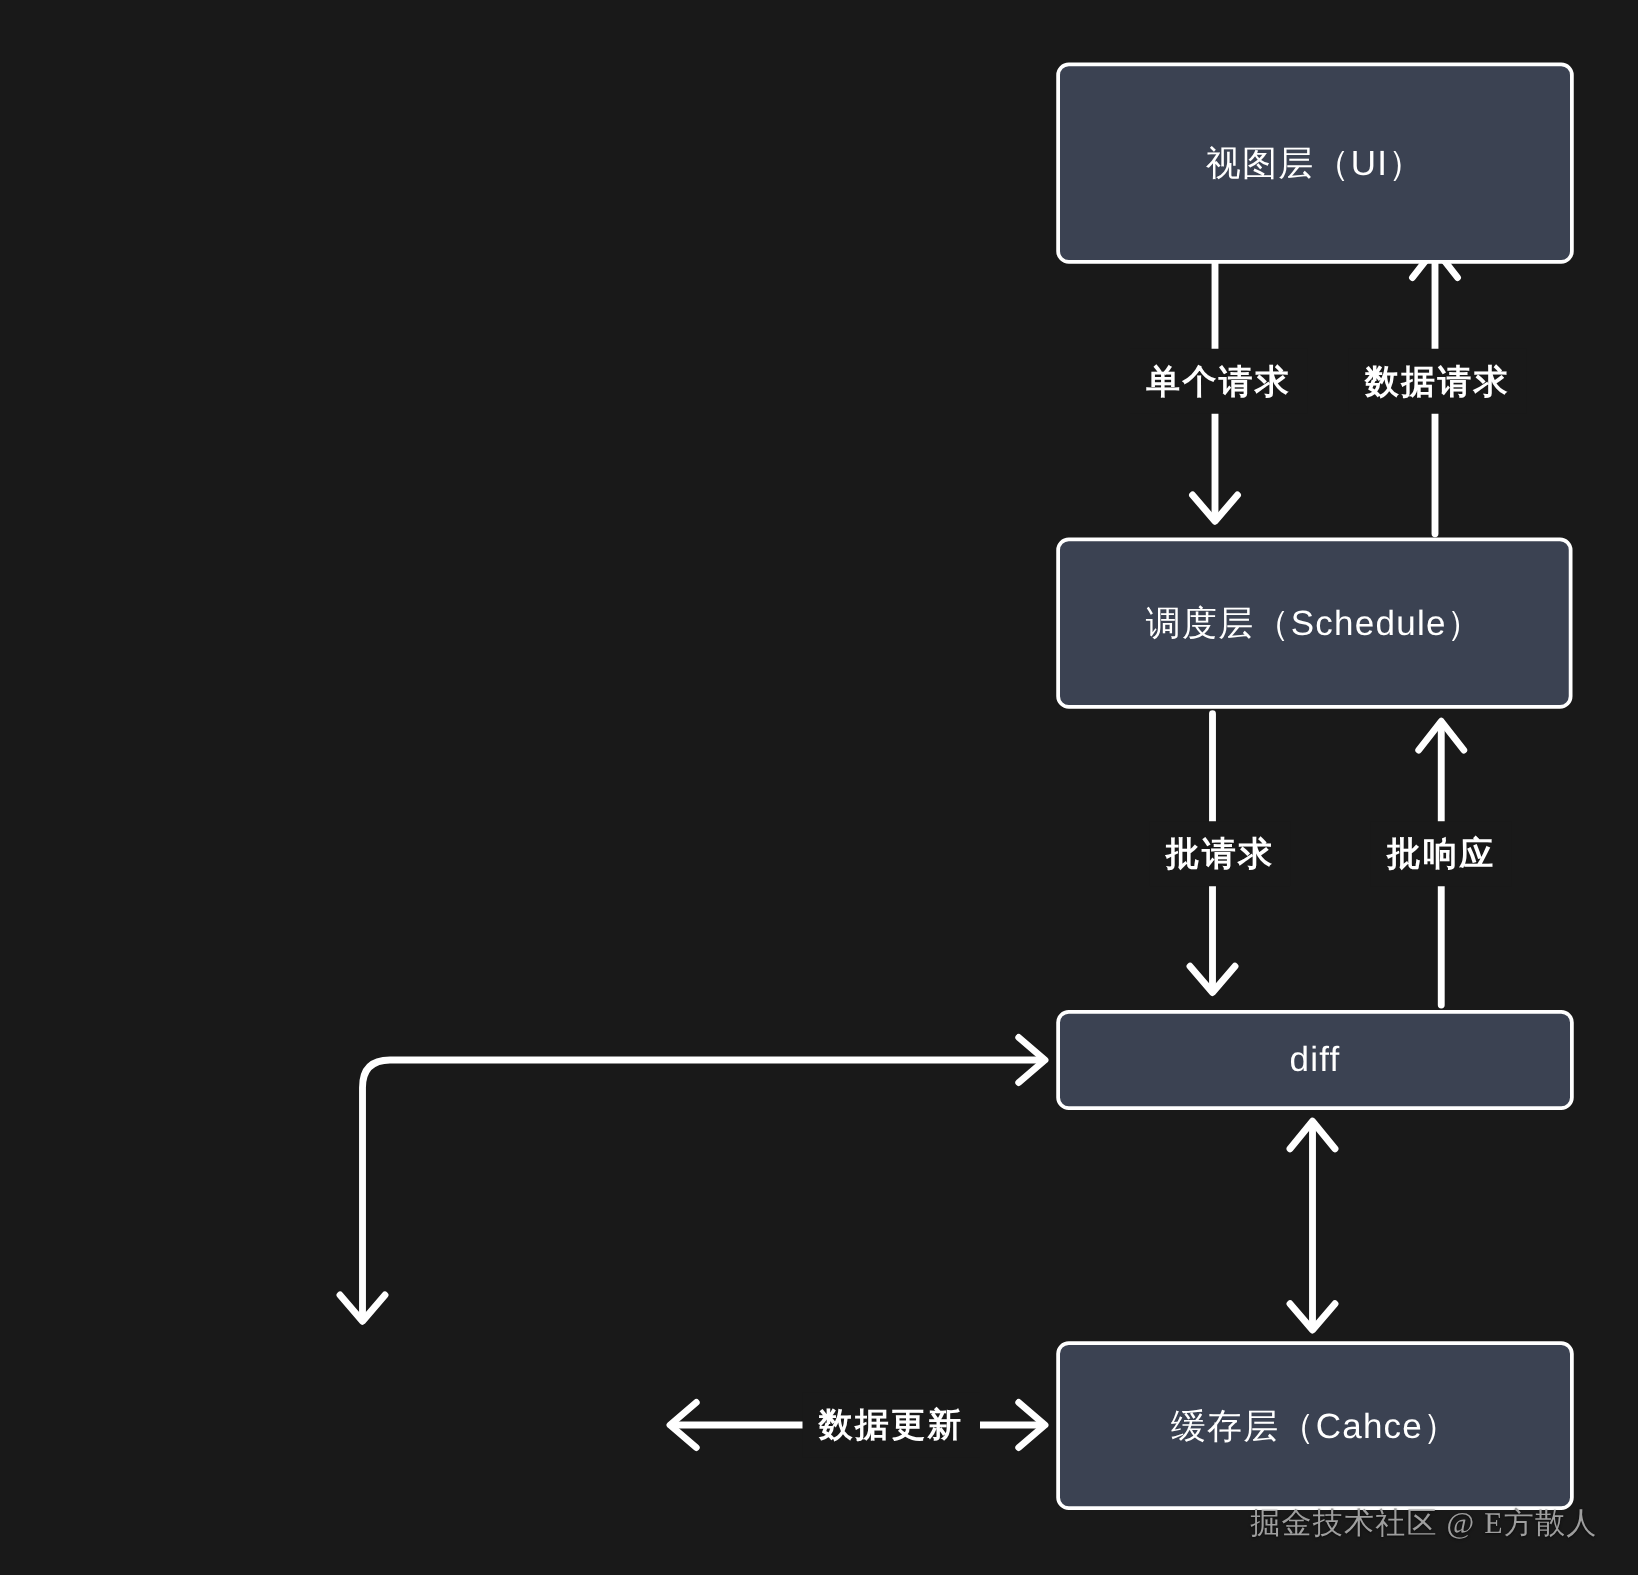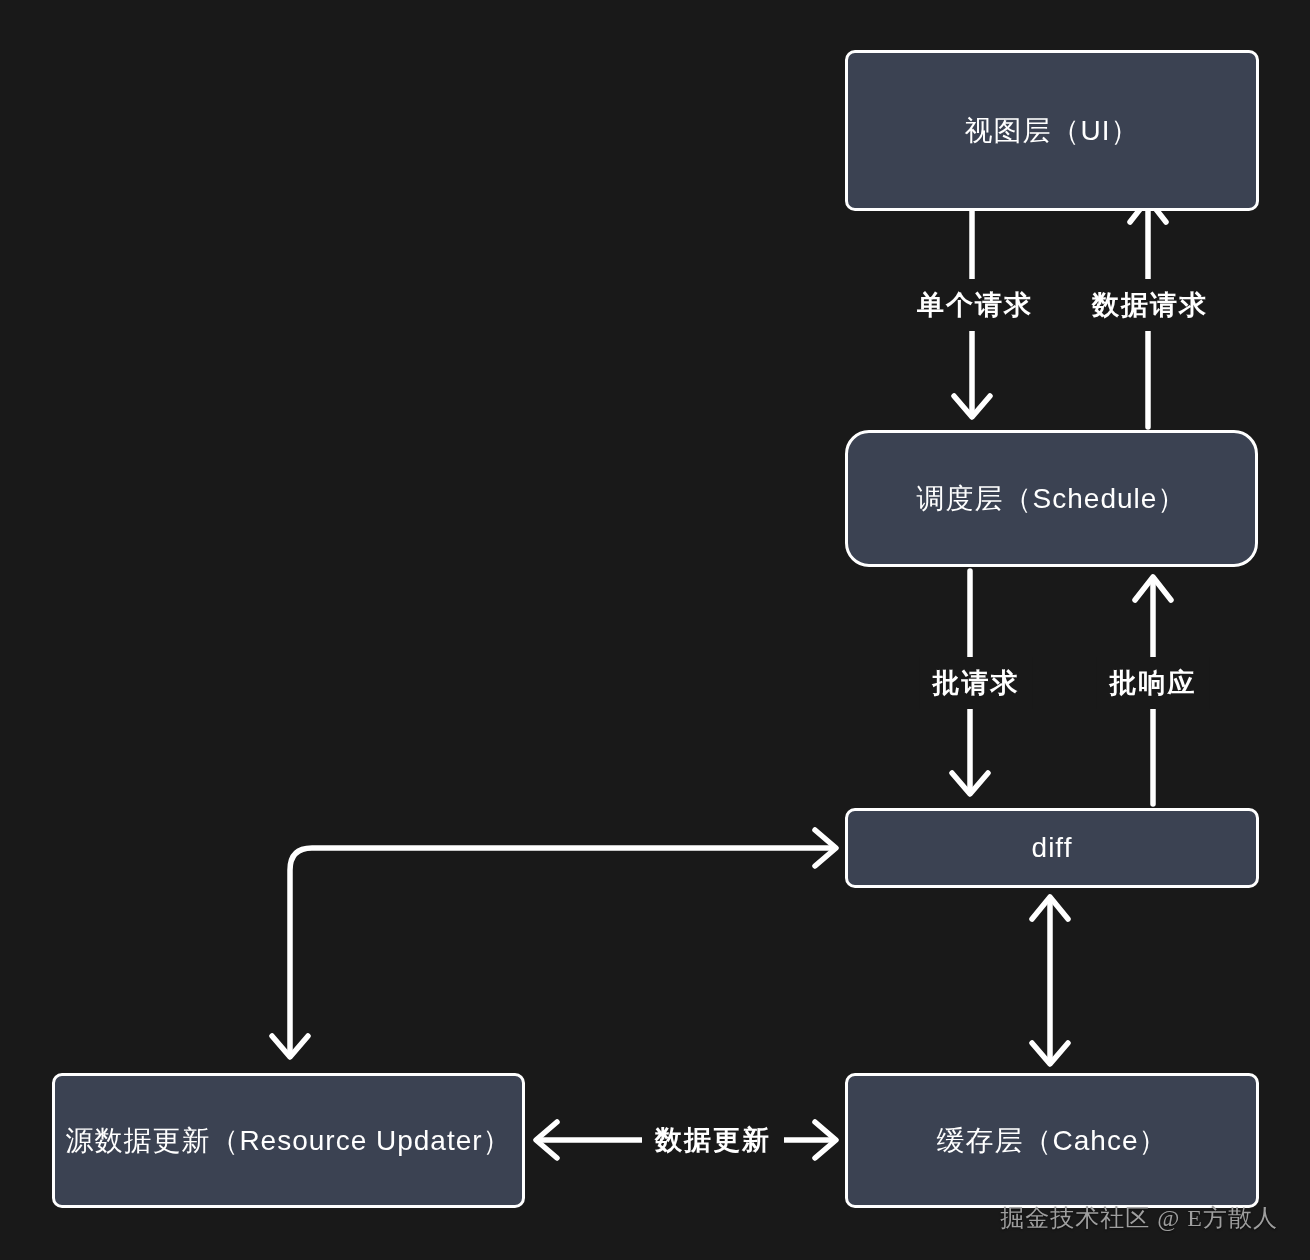--- a/index.html
+++ b/index.html
@@ -38,21 +38,21 @@
     position:absolute;
     background:var(--node-fill);
     border:3px solid var(--node-border);
     border-radius:10px;
     display:flex;align-items:center;justify-content:center;
     color:var(--text);
     font-size:28px;
     letter-spacing:1px;
   }
   .node-ui      {left:845px;top:50px;  width:414px;height:161px;}
-  .node-schedule{left:845px;top:430px; width:413px;height:137px;border-radius:24px;}
+  .node-schedule{left:845px;top:430px; width:413px;height:137px;}
   .node-diff    {left:845px;top:808px; width:414px;height:80px;}
   .node-cache   {left:845px;top:1073px;width:414px;height:135px;}
   .node-resource{left:52px; top:1073px;width:473px;height:135px;}
   .edge-label{
     position:absolute;
     transform:translate(-50%,-50%);
     background:var(--background);
     color:var(--text);
     font-size:27px;
     letter-spacing:2px;
@@ -128,23 +128,20 @@
   </div>
   <div class="node node-schedule">
     <span>调度层（Schedule）</span>
   </div>
   <div class="node node-diff">
     <span>diff</span>
   </div>
   <div class="node node-cache">
     <span>缓存层（Cahce）</span>
   </div>
-  <div class="node node-resource">
-    <span>源数据更新（Resource Updater）</span>
-  </div>
 
   <div class="edge-label lbl-single-request">单个请求</div>
   <div class="edge-label lbl-single-response">数据请求</div>
   <div class="edge-label lbl-batch-request">批请求</div>
   <div class="edge-label lbl-batch-response">批响应</div>
   <div class="edge-label lbl-data-update">数据更新</div>
 
   <div class="watermark">掘金技术社区 @ E方散人</div>
 
 </div>

